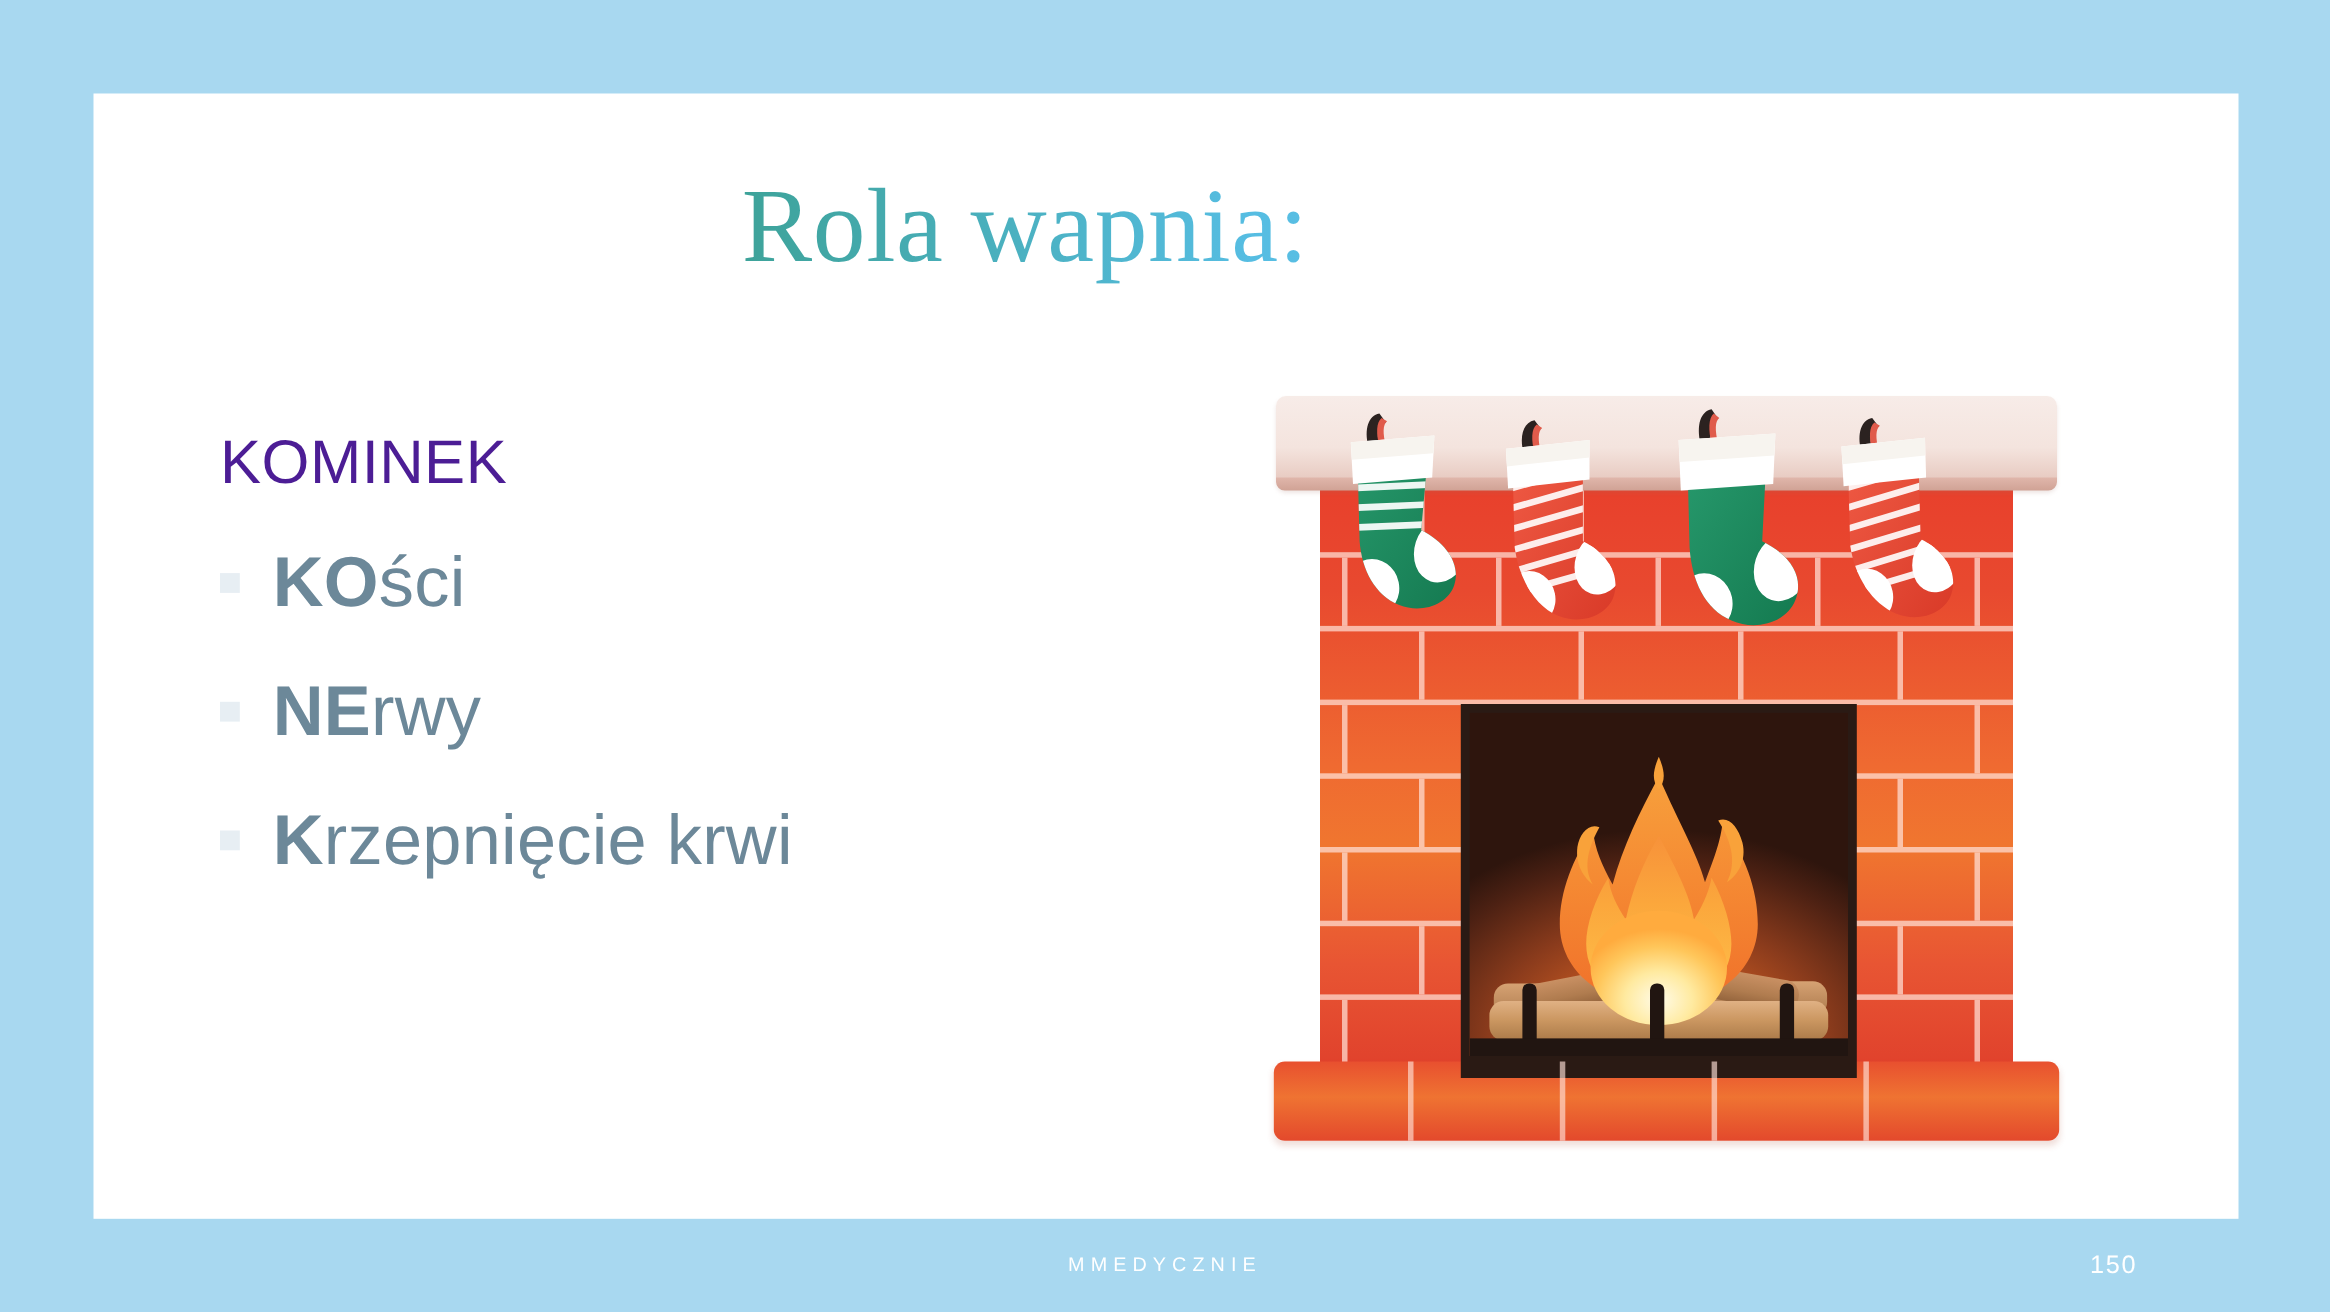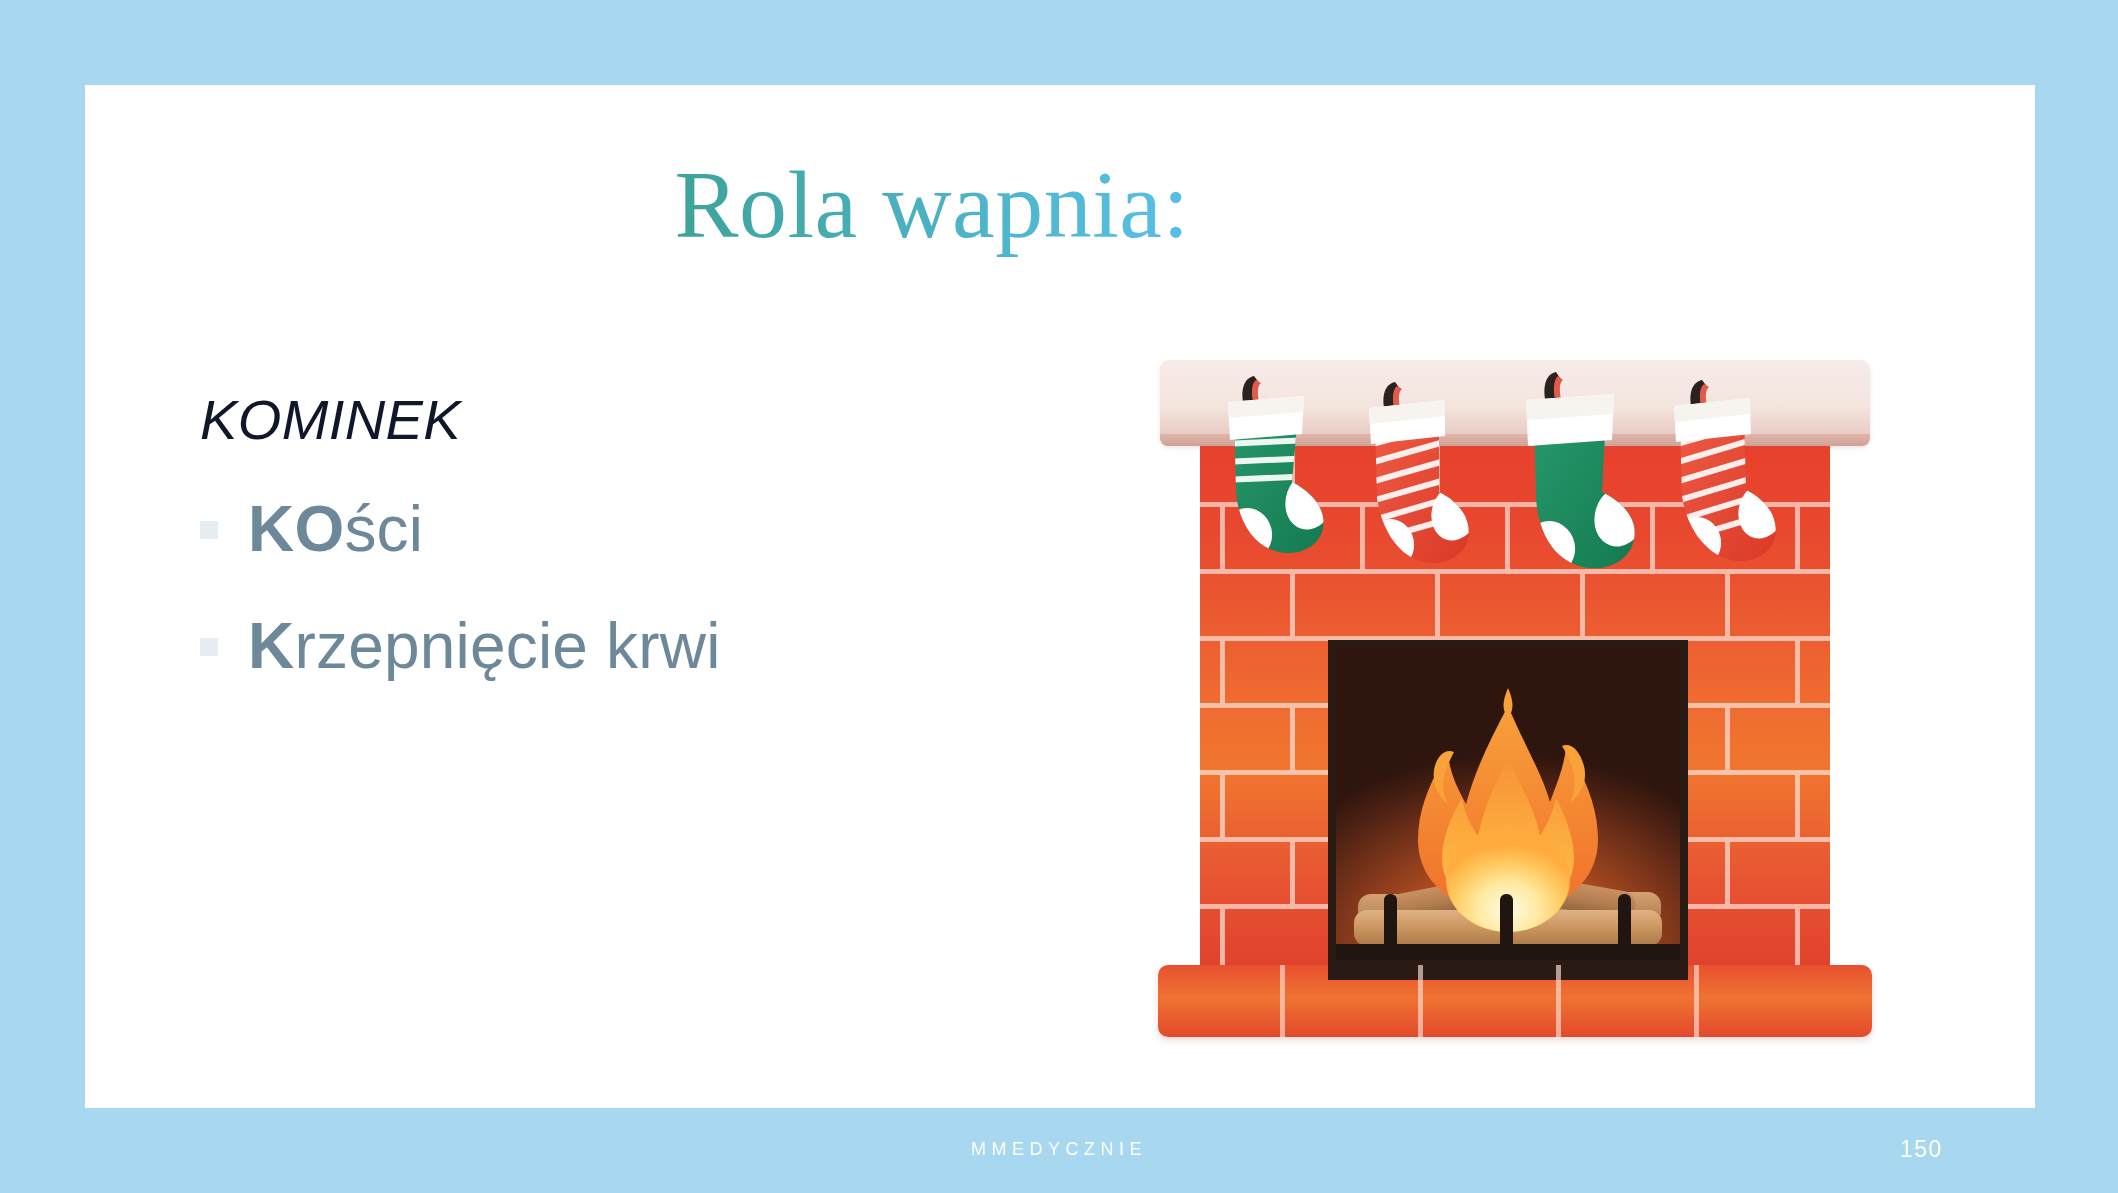--- a/index.html
+++ b/index.html
@@ -46,25 +46,24 @@
   #bullets {
     position: absolute;
     left: 200px;
     top: 392px;
     width: 820px;
     color: #6c8899;
   }
   .heading-line {
     font-size: 56px;
     line-height: 1.0;
-    color: #0f172a;
+    color: #4c1d95;
     letter-spacing: 0.4px;
     margin-bottom: 48px;
     white-space: nowrap;
-    font-style: italic;
   }
   .bullet-row {
     display: flex;
     align-items: center;
     margin-bottom: 50px;
     white-space: nowrap;
   }
   .bullet-row:last-child { margin-bottom: 0; }
   .bullet-mark {
     width: 18px;
@@ -243,20 +242,24 @@
   <div id="bullets">
 
     <div class="heading-line">KOMINEK</div>
 
     <div class="bullet-row">
       <span class="bullet-mark"></span>
       <span class="bullet-text"><b>KO</b><span>ści</span></span>
     </div>
 
 
+    <div class="bullet-row">
+      <span class="bullet-mark"></span>
+      <span class="bullet-text"><b>NE</b><span>rwy</span></span>
+    </div>
 
     <div class="bullet-row">
       <span class="bullet-mark"></span>
       <span class="bullet-text"><b>K</b><span>rzepnięcie krwi</span></span>
     </div>
 
   </div>
 
   <div id="fireplace">
 

